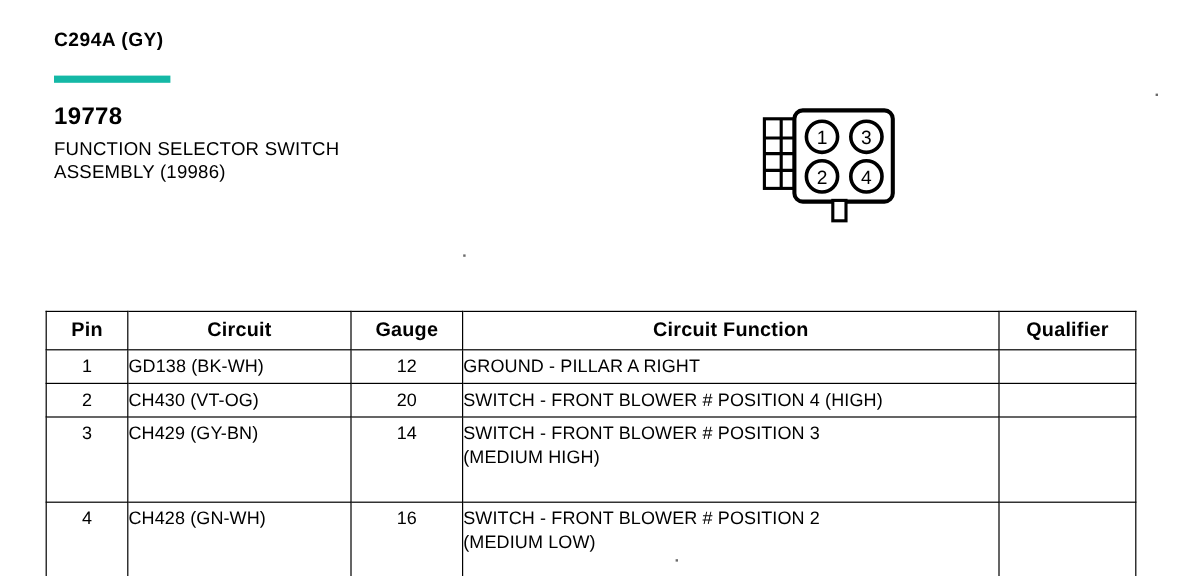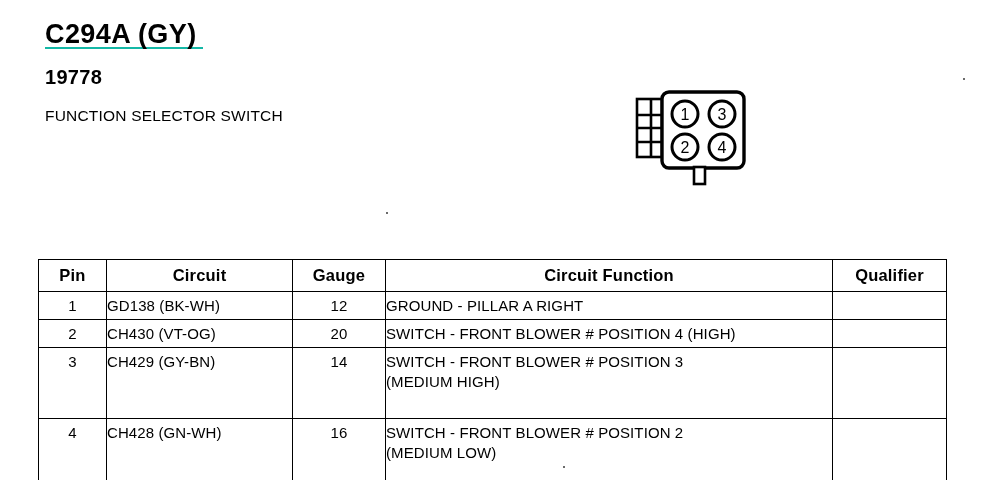--- a/index.html
+++ b/index.html
@@ -17,45 +17,45 @@
   }
 
   
   #header-block {
     position: absolute;
     left: 45px;
     top: 22px;
     width: 420px;
   }
   #connector-title {
-    font-size: 27px;
+    font-size: 16px;
     font-weight: bold;
     letter-spacing: 0.4px;
     line-height: 24px;
     display: inline-block;
-    border-bottom: 2px solid #14b8a6;
-    padding-bottom: 1px;
+    border-bottom: 6px solid #14b8a6;
+    padding-bottom: 17px;
     padding-right: 6px;
     white-space: nowrap;
   }
   #part-number {
     font-size: 20px;
     font-weight: bold;
     letter-spacing: 0.3px;
     margin-top: 17px;
     line-height: 22px;
   }
   .part-desc-line {
     font-size: 15.5px;
     letter-spacing: 0.2px;
     line-height: 19px;
     white-space: nowrap;
   }
   #part-desc {
-    margin-top: 18px;
+    margin-top: 7px;
   }
 
   
   #connector-figure {
     position: absolute;
     left: 630px;
     top: 88px;
     width: 140px;
     height: 105px;
   }
@@ -128,20 +128,21 @@
   }
 </style>
 </head>
 <body>
 
 <div id="header-block">
   <div id="connector-title">C294A (GY)</div>
   <div id="part-number">19778</div>
   <div id="part-desc">
     <div class="part-desc-line">FUNCTION SELECTOR SWITCH</div>
+    <div class="part-desc-line">ASSEMBLY (19986)</div>
   </div>
 </div>
 
 <div id="connector-figure">
   <svg width="140" height="105" viewBox="0 0 140 105">
 
     <g fill="none" stroke="#000" stroke-width="2.6">
       <rect x="7" y="11" width="36" height="58"></rect>
       <line x1="7" y1="27" x2="43" y2="27"></line>
       <line x1="7" y1="40" x2="43" y2="40"></line>

